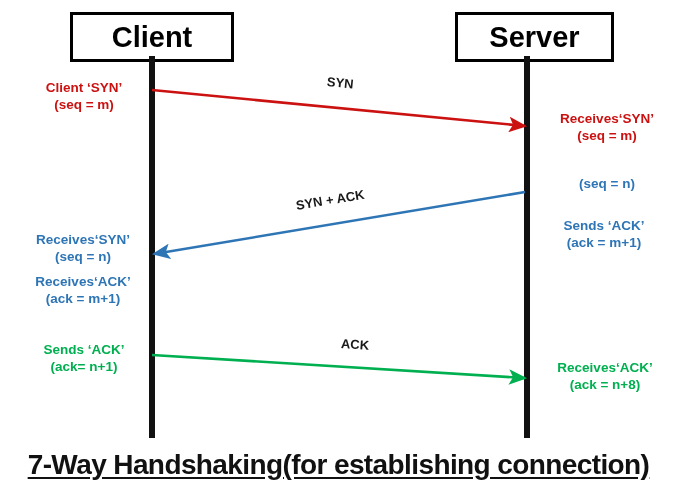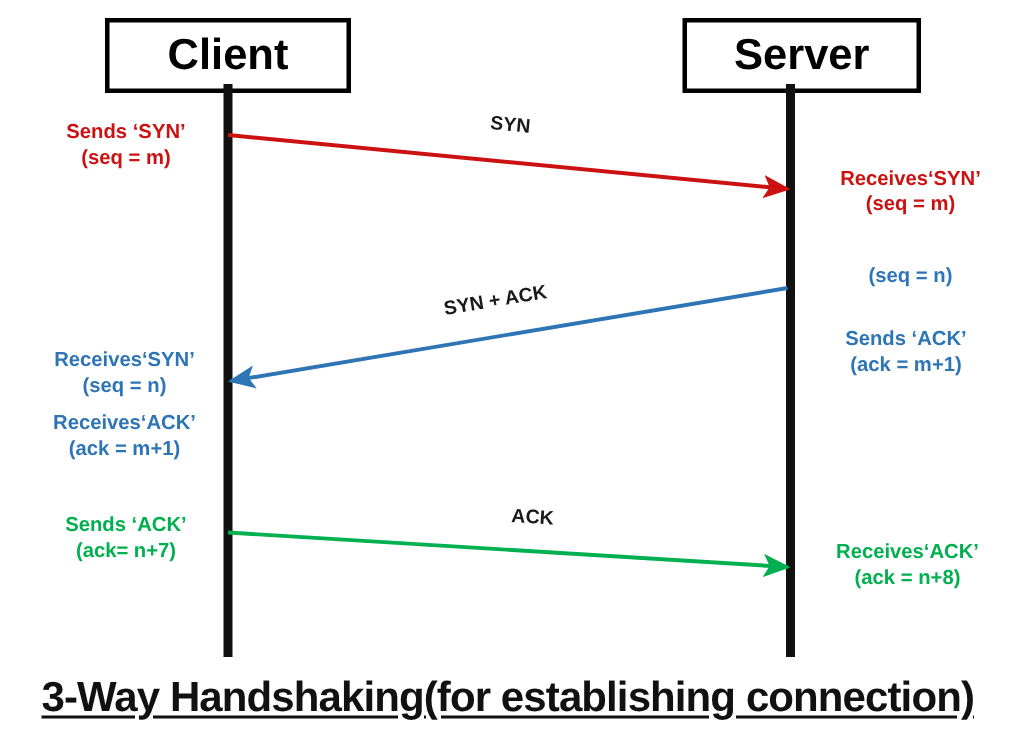--- a/index.html
+++ b/index.html
@@ -123,37 +123,37 @@
     <line x1="525" y1="192" x2="154" y2="254" stroke="#2E75B6" stroke-width="2.6" marker-end="url(#head-blue)"></line>
 
     <line x1="152" y1="355" x2="525" y2="378" stroke="#00B050" stroke-width="2.6" marker-end="url(#head-green)"></line>
   </svg>
 
   <div class="cap" id="cap-syn">SYN</div>
   <div class="cap" id="cap-synack">SYN + ACK</div>
   <div class="cap" id="cap-ack">ACK</div>
 
   <div class="ann red" id="ann-client-syn">
-    <span class="l">Sends ‘SYN’</span>
+    <span class="l">Client ‘SYN’</span>
     <span class="l">(seq = m)</span>
   </div>
 
   <div class="ann blue" id="ann-client-synack">
     <span class="l">Receives‘SYN’</span>
     <span class="l">(seq = n)</span>
   </div>
 
   <div class="ann blue" id="ann-client-ackrcv">
     <span class="l">Receives‘ACK’</span>
     <span class="l">(ack = m+1)</span>
   </div>
 
   <div class="ann green" id="ann-client-ack">
     <span class="l">Sends ‘ACK’</span>
-    <span class="l">(ack= n+7)</span>
+    <span class="l">(ack= n+1)</span>
   </div>
 
   <div class="ann red" id="ann-server-syn">
     <span class="l">Receives‘SYN’</span>
     <span class="l">(seq = m)</span>
   </div>
 
   <div class="ann blue" id="ann-server-sendsyn">
     <span class="l">(seq = n)</span>
   </div>
@@ -161,15 +161,15 @@
   <div class="ann blue" id="ann-server-sendack">
     <span class="l">Sends ‘ACK’</span>
     <span class="l">(ack = m+1)</span>
   </div>
 
   <div class="ann green" id="ann-server-ack">
     <span class="l">Receives‘ACK’</span>
     <span class="l">(ack = n+8)</span>
   </div>
 
-  <div id="figure-title">3-Way Handshaking(for establishing connection)</div>
+  <div id="figure-title">7-Way Handshaking(for establishing connection)</div>
 
 </div>
 
 </body></html>

